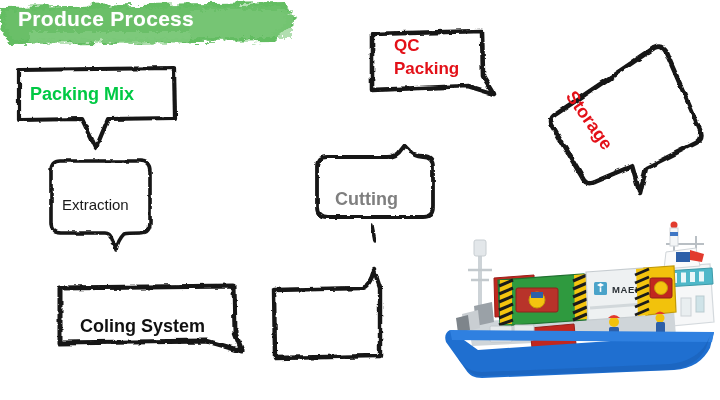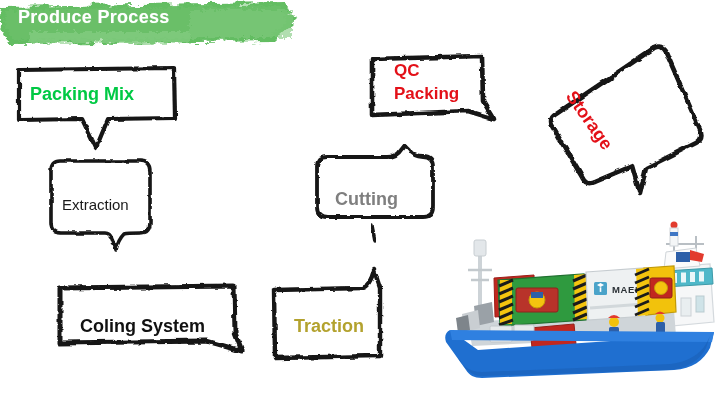--- a/index.html
+++ b/index.html
@@ -29,21 +29,21 @@
   }
   .title-brush {
     position: absolute;
     inset: 0;
     overflow: hidden;
   }
   .title-text {
     position: absolute;
     left: 18px;
     top: 7px;
-    font-size: 18px;
+    font-size: 21px;
     font-weight: bold;
     color: #ffffff;
     letter-spacing: 0.3px;
     white-space: nowrap;
     z-index: 4;
     text-shadow: 0 0 1px rgba(255,255,255,.4);
   }
 
   
   .bubble {
@@ -71,21 +71,21 @@
 
   #box-coling { left: 56px; top: 283px; width: 192px; height: 74px; }
   #box-coling .label { left: 24px; top: 31px; font-size: 18px; font-weight: bold; color: #111111; }
 
   #box-traction { left: 270px; top: 268px; width: 122px; height: 94px; }
   #box-traction .label { left: 24px; top: 46px; font-size: 18px; font-weight: bold; color: #b3a22e; }
 
   #box-cutting { left: 313px; top: 143px; width: 128px; height: 84px; }
   #box-cutting .label { left: 22px; top: 29px; font-size: 18px; font-weight: bold; color: #7f7f7f; margin-top: 15px; }
 
-  #box-qc { left: 368px; top: 28px; width: 130px; height: 74px; margin-top: 25px; }
+  #box-qc { left: 368px; top: 28px; width: 130px; height: 74px; }
   #box-qc .label { left: 26px; top: 7px; font-size: 17px; font-weight: bold; color: #e31018; }
 
   #box-storage { left: 548px; top: 46px; width: 164px; height: 150px; }
   #box-storage .label {
     left: 32px; top: 40px;
     font-size: 18px; font-weight: bold; color: #e31018;
     transform: rotate(55deg);
     transform-origin: left top;
   }
 
@@ -182,21 +182,20 @@
       <defs>
         <filter id="inkD" x="-18%" y="-25%" width="136%" height="160%">
           <feTurbulence type="fractalNoise" baseFrequency="0.08 0.13" numOctaves="4" seed="17" result="nd"></feTurbulence>
           <feDisplacementMap in="SourceGraphic" in2="nd" scale="4" xChannelSelector="R" yChannelSelector="G"></feDisplacementMap>
         </filter>
       </defs>
       <g filter="url(#inkD)">
         <path d="M4,22 L92,20 Q100,18 104,2 L110,20 L110,88 L5,90 Z" fill="#ffffff" stroke="#141414" stroke-width="4.4" stroke-linejoin="round"></path>
       </g>
     </svg>
-    <div class="label">Traction</div>
   </div>
 
   <div class="bubble" id="box-cutting">
     <svg width="128" height="84" viewBox="0 0 128 84">
       <defs>
         <filter id="inkE" x="-18%" y="-30%" width="136%" height="175%">
           <feTurbulence type="fractalNoise" baseFrequency="0.08 0.12" numOctaves="3" seed="31" result="ne"></feTurbulence>
           <feDisplacementMap in="SourceGraphic" in2="ne" scale="3.4" xChannelSelector="R" yChannelSelector="G"></feDisplacementMap>
         </filter>
       </defs>

